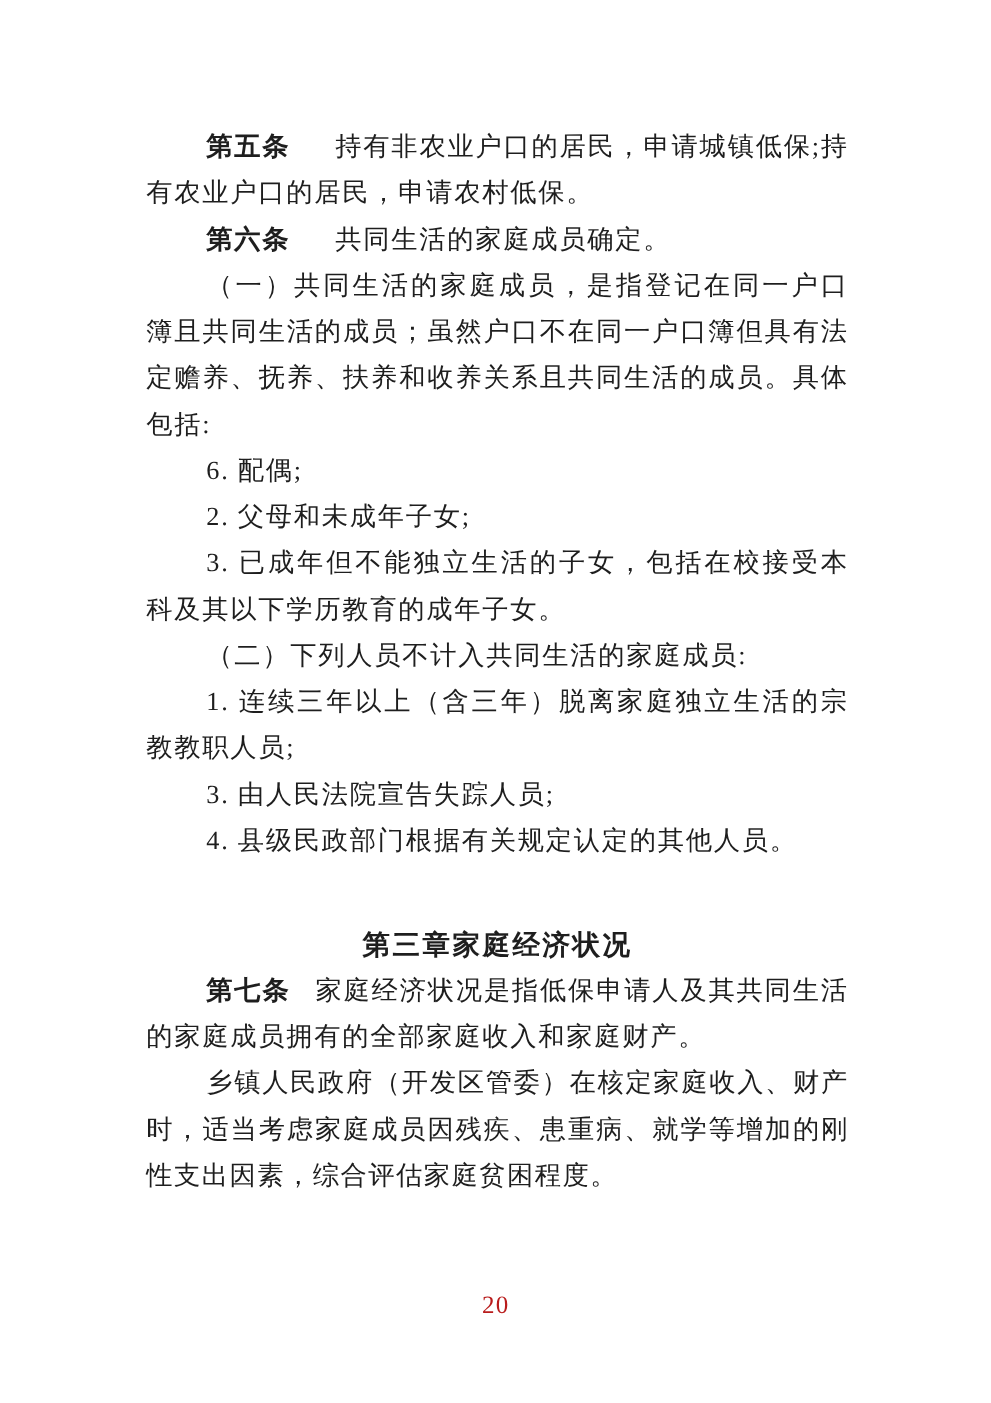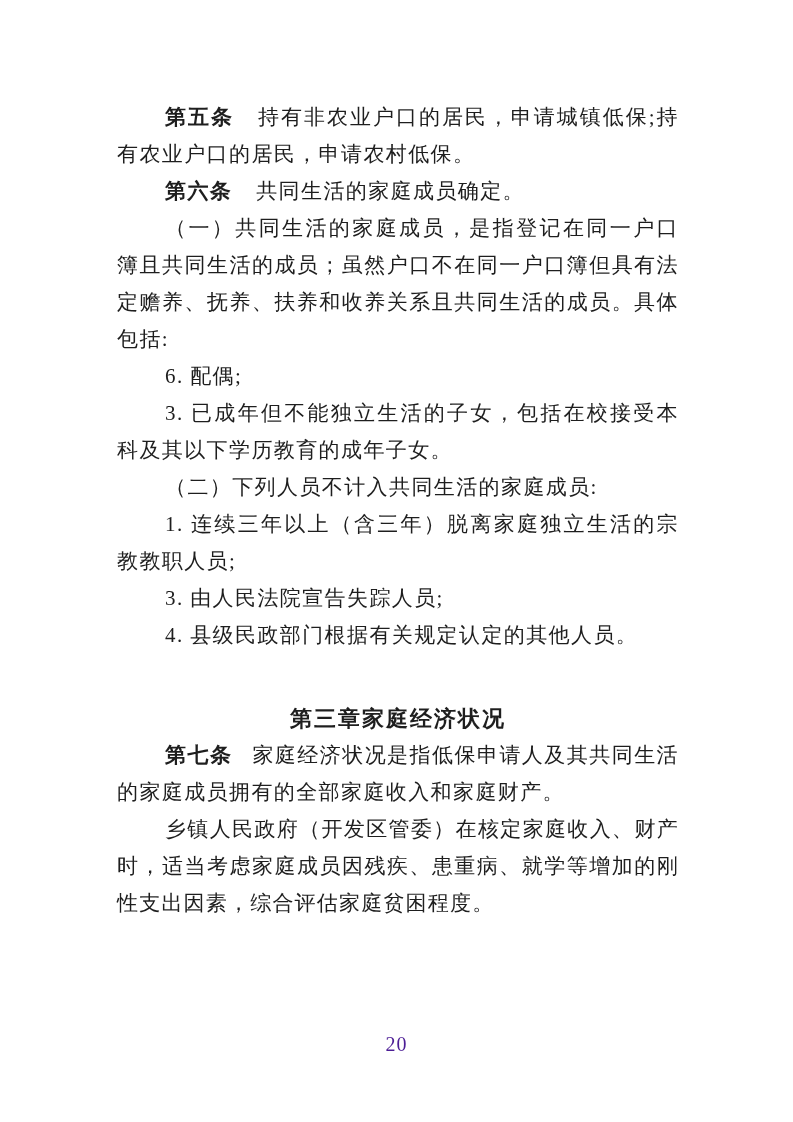--- a/index.html
+++ b/index.html
@@ -22,57 +22,58 @@
     letter-spacing: 1.4px;
     text-align: justify;
     text-justify: inter-character;
   }
   .para {
     margin: 0;
     text-indent: 48px;
   }
   .tight { letter-spacing: 1.2px; }
   .article-label { font-weight: bold; }
-  .gap-lg { margin-right: 24px; }
+  .gap-lg { margin-right: 36px; }
   .gap-sm { margin-right: 20px; margin-top: 16px; }
   .chapter {
     margin: 46px 0 0 0;
     text-indent: 0;
     text-align: center;
     font-family: "Liberation Sans", "DejaVu Sans", sans-serif;
     font-size: 22px;
     font-weight: bold;
     letter-spacing: 2px;
   }
   .chapter-label { }
   .page-number {
     position: absolute;
     left: 0;
     top: 1031px;
     width: 100%;
     text-align: center;
     font-size: 20px;
     line-height: 26px;
     letter-spacing: 1px;
-    color: #4c1d95;
+    color: #b91c1c;
   }
 </style>
 </head>
 <body>
 
 <div class="page">
   <div class="doc-body">
 
     <p class="para"><span class="article-label gap-lg">第五条</span><span>持有非农业户口的居民，申请城镇低保;持有农业户口的居民，申请农村低保。</span></p>
 
     <p class="para"><span class="article-label gap-lg">第六条</span><span>共同生活的家庭成员确定。</span></p>
 
     <p class="para">（一）共同生活的家庭成员，是指登记在同一户口簿且共同生活的成员；虽然户口不在同一户口簿但具有法定赡养、抚养、扶养和收养关系且共同生活的成员。具体包括:</p>
 
     <p class="para">6. 配偶;</p>
+    <p class="para">2. 父母和未成年子女;</p>
     <p class="para">3. 已成年但不能独立生活的子女，包括在校接受本科及其以下学历教育的成年子女。</p>
 
     <p class="para">（二）下列人员不计入共同生活的家庭成员:</p>
 
     <p class="para">1. 连续三年以上（含三年）脱离家庭独立生活的宗教教职人员;</p>
     <p class="para">3. 由人民法院宣告失踪人员;</p>
     <p class="para">4. 县级民政部门根据有关规定认定的其他人员。</p>
 
     <h2 class="para chapter"><span class="chapter-label">第三章</span><span>家庭经济状况</span></h2>
 

